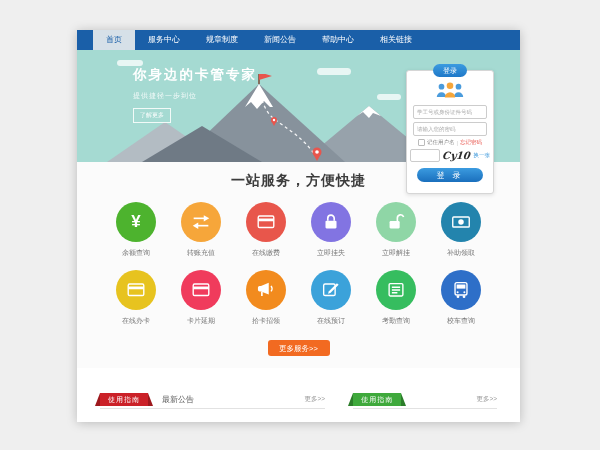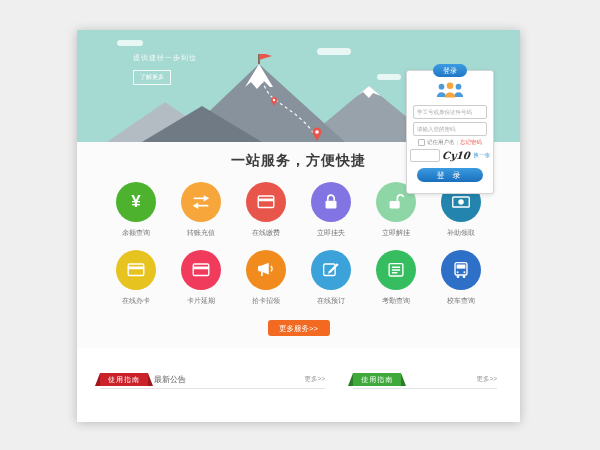--- a/index.html
+++ b/index.html
@@ -63,30 +63,38 @@
   .panel-left{width:230px;}
   .panel-right{width:147px;margin-left:28px;}
   .panel-head{display:flex;align-items:center;height:17px;border-bottom:1px solid #e2e2e2;}
   .ribbon{position:relative;height:13px;line-height:13px;padding:0 8px;color:#fff;font-size:7px;letter-spacing:1px;cursor:pointer;}
   .ribbon.red{background:#cb2128;}
   .ribbon.green{background:#3fa93c;}
   .ribbon.red::before{content:'';position:absolute;left:-5px;top:0;border-bottom:13px solid #9e191e;border-left:5px solid transparent;}
   .ribbon.red::after{content:'';position:absolute;right:-5px;top:0;border-bottom:13px solid #9e191e;border-right:5px solid transparent;}
   .ribbon.green::before{content:'';position:absolute;left:-5px;top:0;border-bottom:13px solid #2c7d2a;border-left:5px solid transparent;}
   .ribbon.green::after{content:'';position:absolute;right:-5px;top:0;border-bottom:13px solid #2c7d2a;border-right:5px solid transparent;}
-  .panel-tab{font-size:8px;color:#555;margin-left:6px;cursor:pointer;}
+  .panel-tab{font-size:8px;color:#555;margin-left:14px;cursor:pointer;}
   .panel-more{margin-left:auto;font-size:6.5px;color:#999;cursor:pointer;}
 </style>
 </head>
 <body>
 
 <div class="canvas">
   <div class="site">
 
 
+    <div class="nav">
+      <div class="nav-item active">首页</div>
+      <div class="nav-item">服务中心</div>
+      <div class="nav-item">规章制度</div>
+      <div class="nav-item">新闻公告</div>
+      <div class="nav-item">帮助中心</div>
+      <div class="nav-item">相关链接</div>
+    </div>
 
     <div class="hero">
       <div class="cloud" style="left:40px;top:10px;width:26px;height:6px;"></div>
       <div class="cloud" style="left:240px;top:18px;width:34px;height:7px;"></div>
       <div class="cloud" style="left:300px;top:44px;width:24px;height:6px;"></div>
       <svg class="mountains" width="330" height="88" viewBox="0 0 330 88">
         <polygon points="0,88 58,48 116,88" fill="#b3bcc3"></polygon>
         <polygon points="195,88 262,32 330,88" fill="#97a2ab"></polygon>
         <polygon points="250,42 262,32 274,42 266,39 262,44 256,38" fill="#ffffff"></polygon>
         <polygon points="70,88 152,10 238,88" fill="#87929c"></polygon>
@@ -100,20 +108,21 @@
             <polygon points="205.8,79.5 214.2,79.5 210,87" fill="#e8554d"></polygon>
             <circle cx="210" cy="78" r="1.8" fill="#ffffff"></circle>
           </g>
         <g>
             <circle cx="167" cy="46" r="3" fill="#e8554d"></circle>
             <polygon points="164.3,47 169.7,47 167,52" fill="#e8554d"></polygon>
             <circle cx="167" cy="46" r="1.2" fill="#ffffff"></circle>
           </g>
       </svg>
       <div class="hero-text">
+        <div class="hero-title">你身边的卡管专家</div>
         <div class="hero-sub">提供捷径一步到位</div>
         <span class="hero-cta">了解更多</span>
       </div>
     </div>
 
     <div class="login-panel">
       <div class="login-pill">登录</div>
       <div class="login-users">
         <svg width="34" height="17" viewBox="0 0 34 18">
           <circle cx="8" cy="6" r="3" fill="#4a9bdc"></circle>

